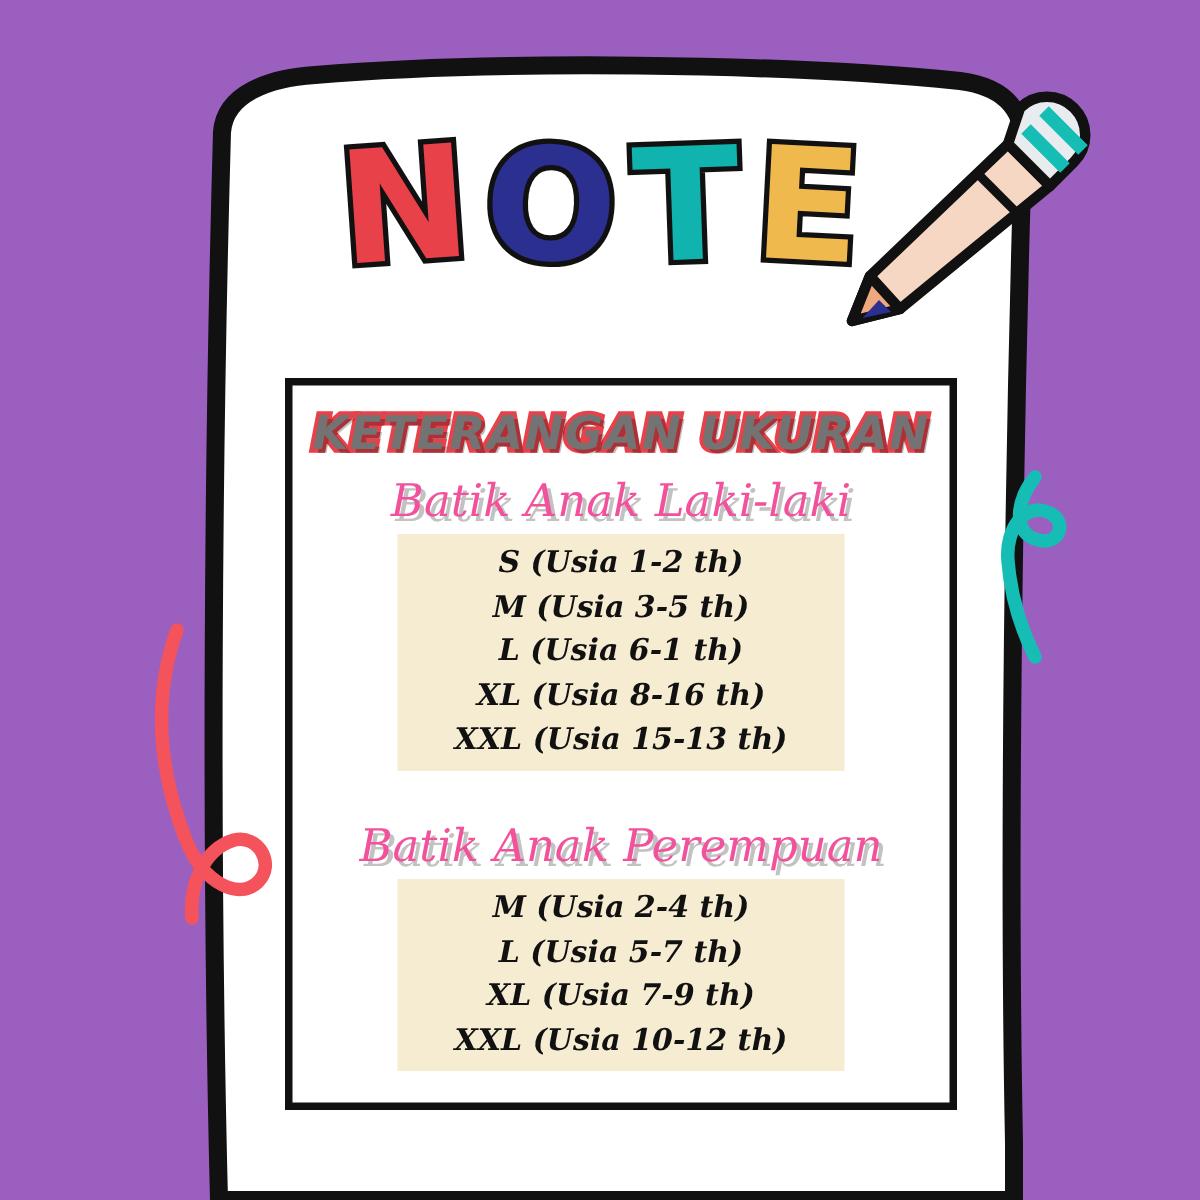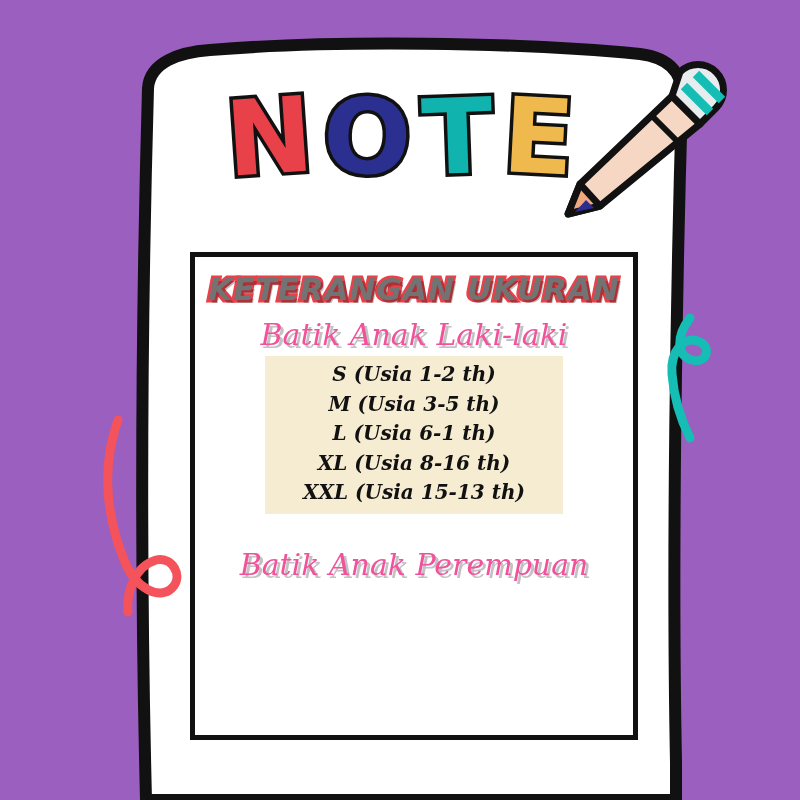--- a/index.html
+++ b/index.html
@@ -173,16 +173,22 @@
         <div class="size-item">S (Usia 1-2 th)</div>
         <div class="size-item">M (Usia 3-5 th)</div>
         <div class="size-item">L (Usia 6-1 th)</div>
         <div class="size-item">XL (Usia 8-16 th)</div>
         <div class="size-item">XXL (Usia 15-13 th)</div>
       </div>
     </div>
 
     <div class="section" id="girls-section">
       <div class="section-title">Batik Anak Perempuan</div>
+      <div class="size-list">
+        <div class="size-item">M (Usia 2-4 th)</div>
+        <div class="size-item">L (Usia 5-7 th)</div>
+        <div class="size-item">XL (Usia 7-9 th)</div>
+        <div class="size-item">XXL (Usia 10-12 th)</div>
+      </div>
     </div>
 
   </div>
 </div>
 
 </body></html>

